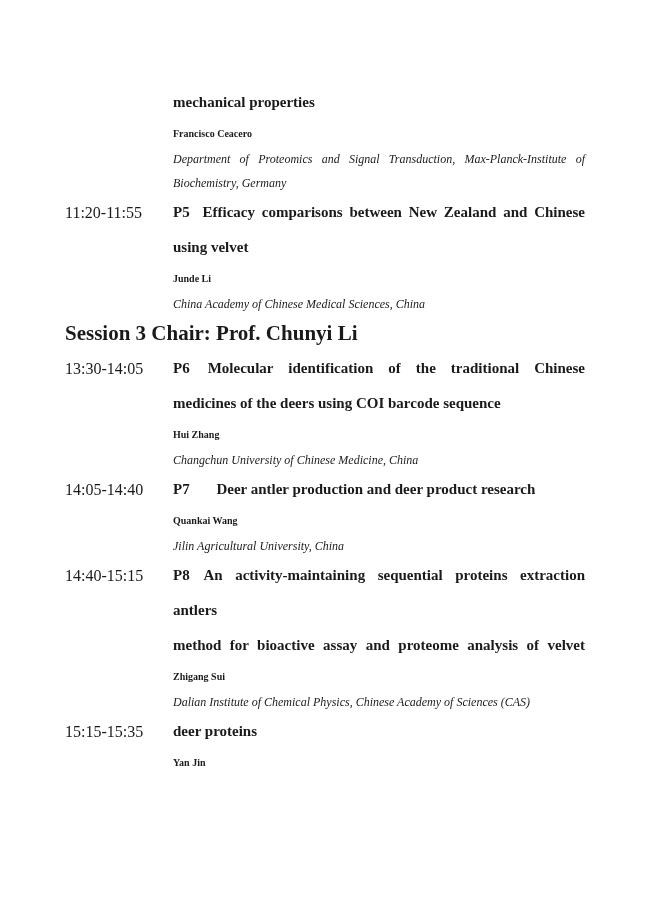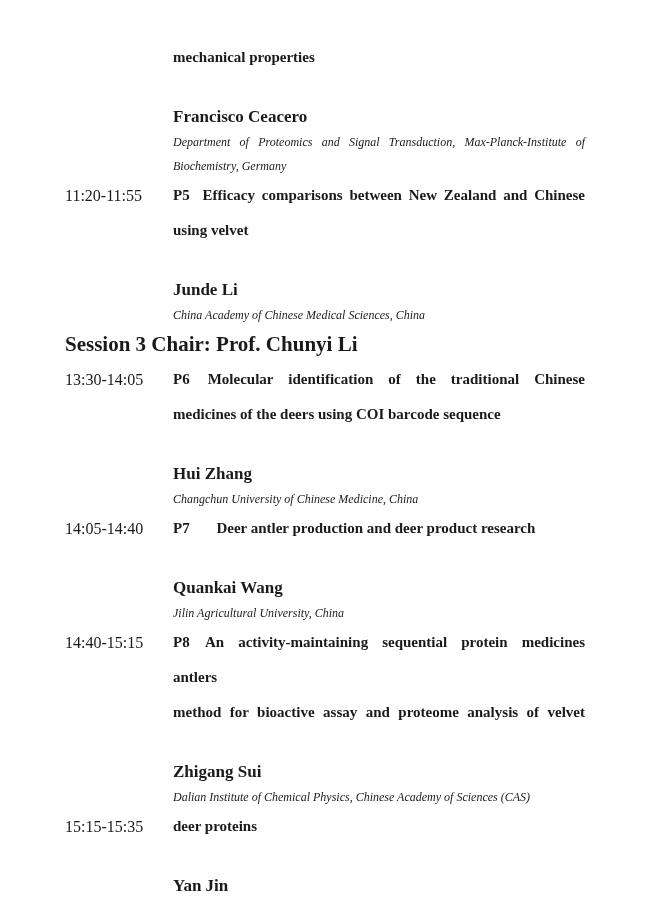--- a/index.html
+++ b/index.html
@@ -11,21 +11,21 @@
     height: 919px;
     background: #ffffff;
     overflow: hidden;
     font-family: "Liberation Serif", "DejaVu Serif", serif;
     color: #1a1a1a;
   }
   .page {
     box-sizing: border-box;
     width: 650px;
     height: 816px;
-    padding: 40px 65px 0 65px;
+    padding: 85px 65px 0 65px;
   }
   .entry {
     display: flex;
     align-items: flex-start;
   }
   .time {
     flex: 0 0 108px;
     width: 108px;
     font-size: 16px;
     line-height: 35px;
@@ -46,24 +46,23 @@
     text-align: justify;
     text-align-last: justify;
   }
   .pcode { display: inline; }
   .gap6 { margin-right: 6px; }
   .gap5 { margin-right: 23px; }
   .gap3 { margin-right: 3px; }
   .gap2 { margin-right: 2px; }
   .gap0 { margin-right: 0; }
   .speaker {
-    font-size: 17px;
+    font-size: 10px;
     font-weight: bold;
     line-height: 27px;
-    margin-top: 28px;
   }
   .affil-line {
     font-size: 12px;
     font-style: italic;
     line-height: 24px;
   }
   .session-header {
     font-size: 21px;
     font-weight: bold;
     line-height: 35px;
@@ -111,21 +110,21 @@
     <div class="content">
       <div class="tline"><span class="pcode gap5">P7</span> <span>Deer antler production and deer product research</span></div>
       <div class="speaker">Quankai Wang</div>
       <div class="affil-line">Jilin Agricultural University, China</div>
     </div>
   </div>
 
   <div class="entry">
     <div class="time">14:40-15:15</div>
     <div class="content">
-      <div class="tline jl"><span class="pcode gap2">P8</span> <span>An activity-maintaining sequential protein medicines</span></div>
+      <div class="tline jl"><span class="pcode gap2">P8</span> <span>An activity-maintaining sequential proteins extraction</span></div>
       <div class="tline">antlers</div>
       <div class="tline jl">method for bioactive assay and proteome analysis of velvet</div>
       <div class="speaker">Zhigang Sui</div>
       <div class="affil-line">Dalian Institute of Chemical Physics, Chinese Academy of Sciences (CAS)</div>
     </div>
   </div>
 
   <div class="entry">
     <div class="time">15:15-15:35</div>
     <div class="content">

